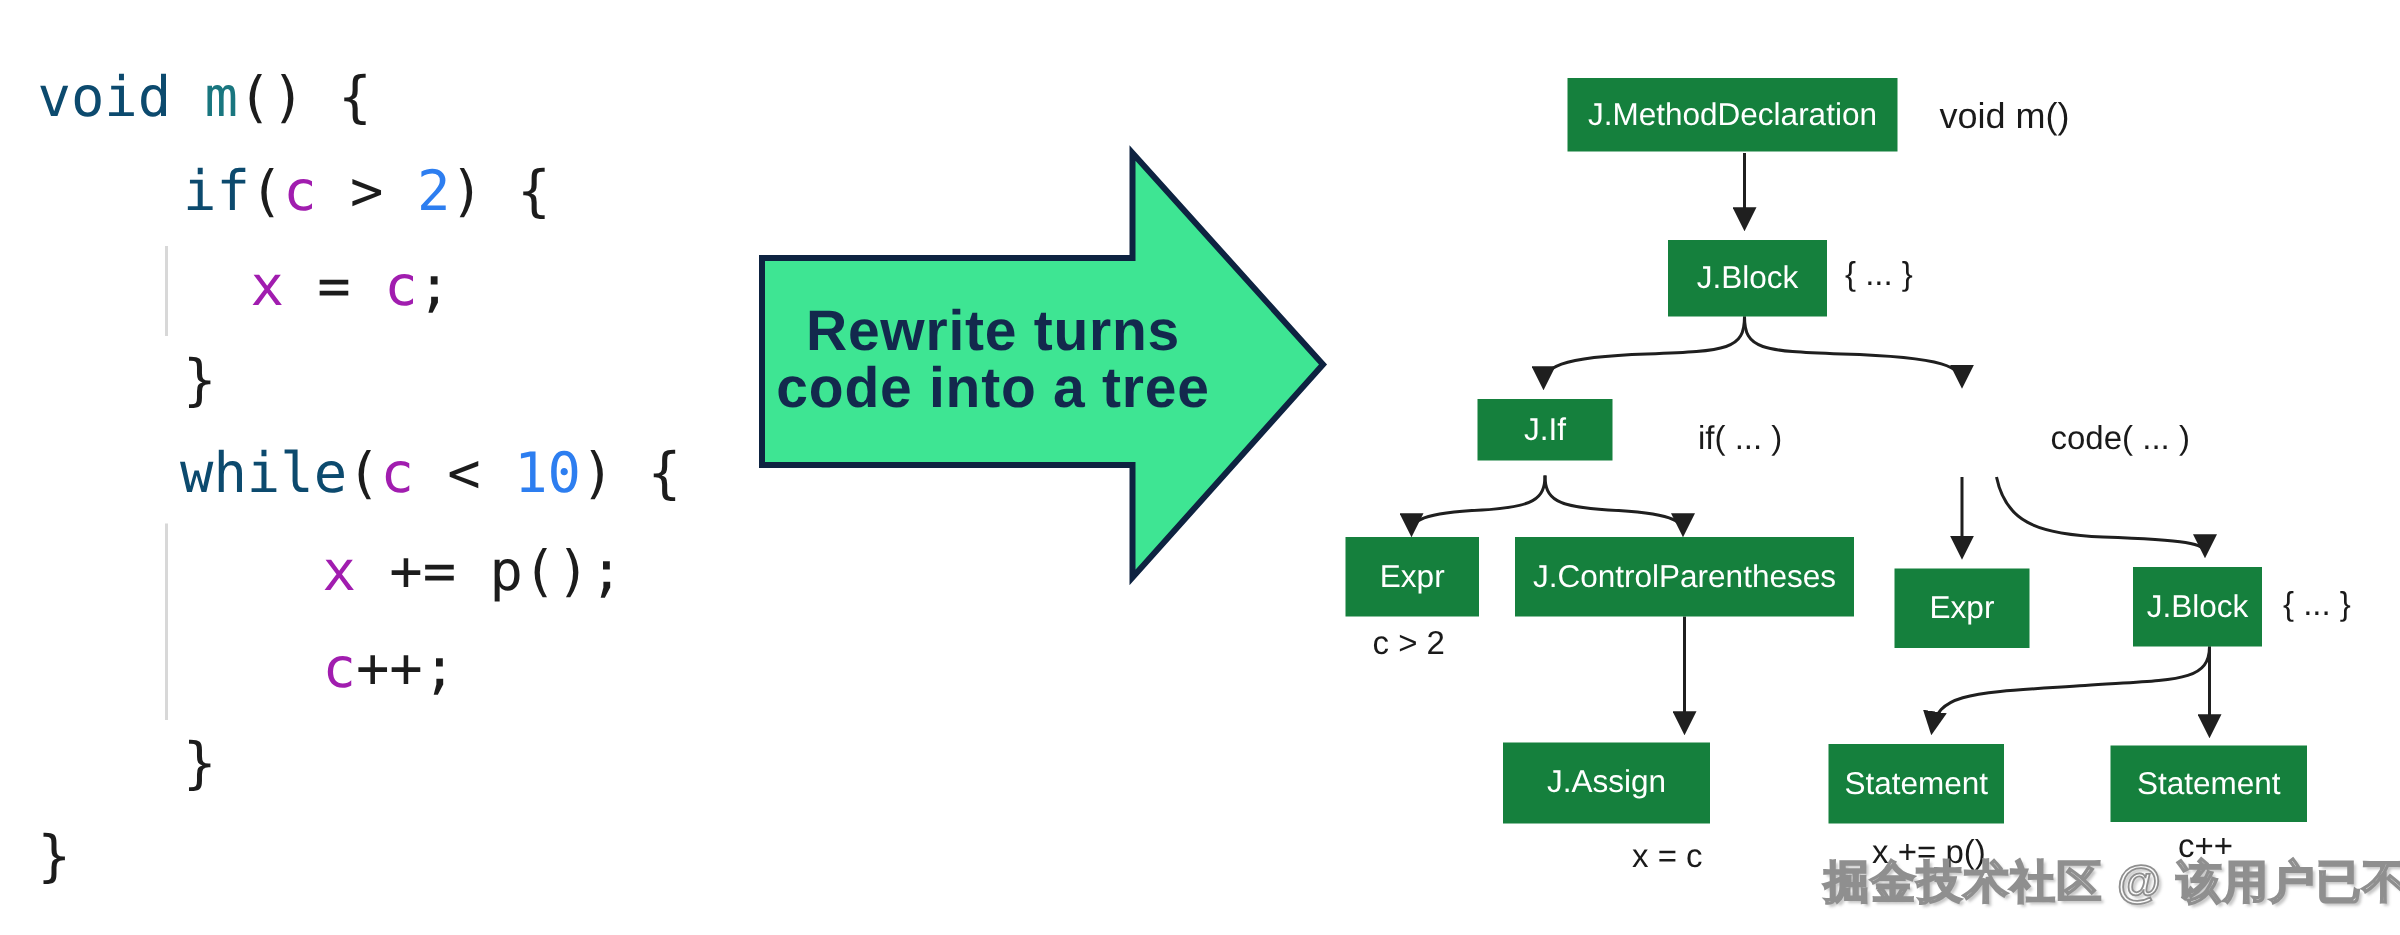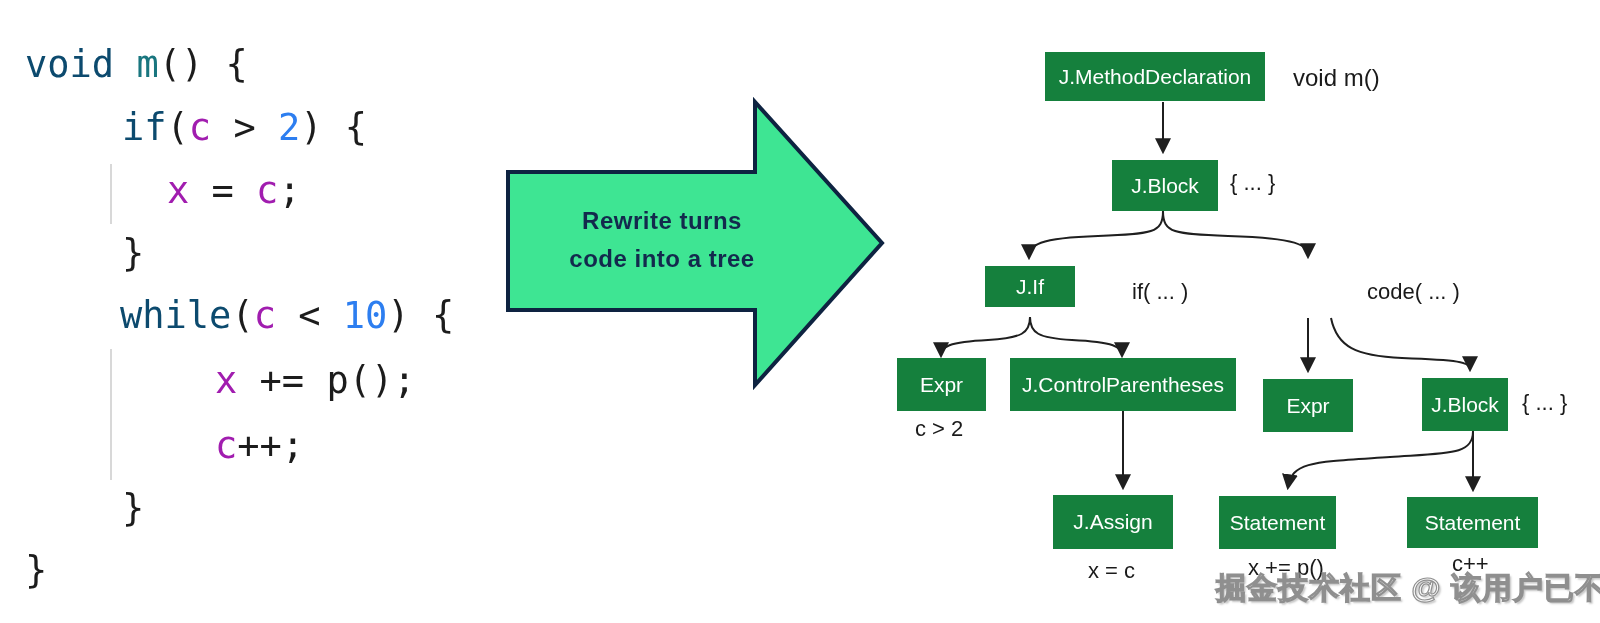--- a/index.html
+++ b/index.html
@@ -16,21 +16,21 @@
   .tok-kw{color:#0c4a6e;}
   .tok-fn{color:#19767f;}
   .tok-vr{color:#a11daf;}
   .tok-nm{color:#2d7ef0;}
   .tok-pl{color:#1c1c1c;}
   .indent-guide{position:absolute;width:2px;background:#d8d8d8;}
   
   #arrow-svg{position:absolute;left:0;top:0;}
   .arrow-caption{
     position:absolute;left:512px;top:202px;width:300px;
-    text-align:center;font-size:24px;line-height:38px;font-weight:700;
+    text-align:center;font-size:38px;line-height:38px;font-weight:700;
     color:#13294d;letter-spacing:0.5px;
   }
   
   .node{
     position:absolute;display:flex;align-items:center;justify-content:center;
     background:#15803d;color:#ffffff;font-size:21px;
   }
   .annotation{
     position:absolute;color:#1a1a1a;font-size:22px;white-space:pre;
   }
@@ -105,21 +105,21 @@
   </div>
   <div class="node" style="left:1010px;top:358px;width:226px;height:53px;">
     <span>J.ControlParentheses</span>
   </div>
   <div class="node" style="left:1263px;top:379px;width:90px;height:53px;">
     <span>Expr</span>
   </div>
   <div class="node" style="left:1422px;top:378px;width:86px;height:53px;">
     <span>J.Block</span>
   </div>
-  <div class="node" style="left:1053px;top:495px;width:120px;height:54px;">
+  <div class="node" style="left:1002px;top:495px;width:138px;height:54px;">
     <span>J.Assign</span>
   </div>
   <div class="node" style="left:1219px;top:496px;width:117px;height:53px;">
     <span>Statement</span>
   </div>
   <div class="node" style="left:1407px;top:497px;width:131px;height:51px;">
     <span>Statement</span>
   </div>
 
   <div class="annotation" style="left:1293px;top:64px;font-size:24px;">void m()</div>

